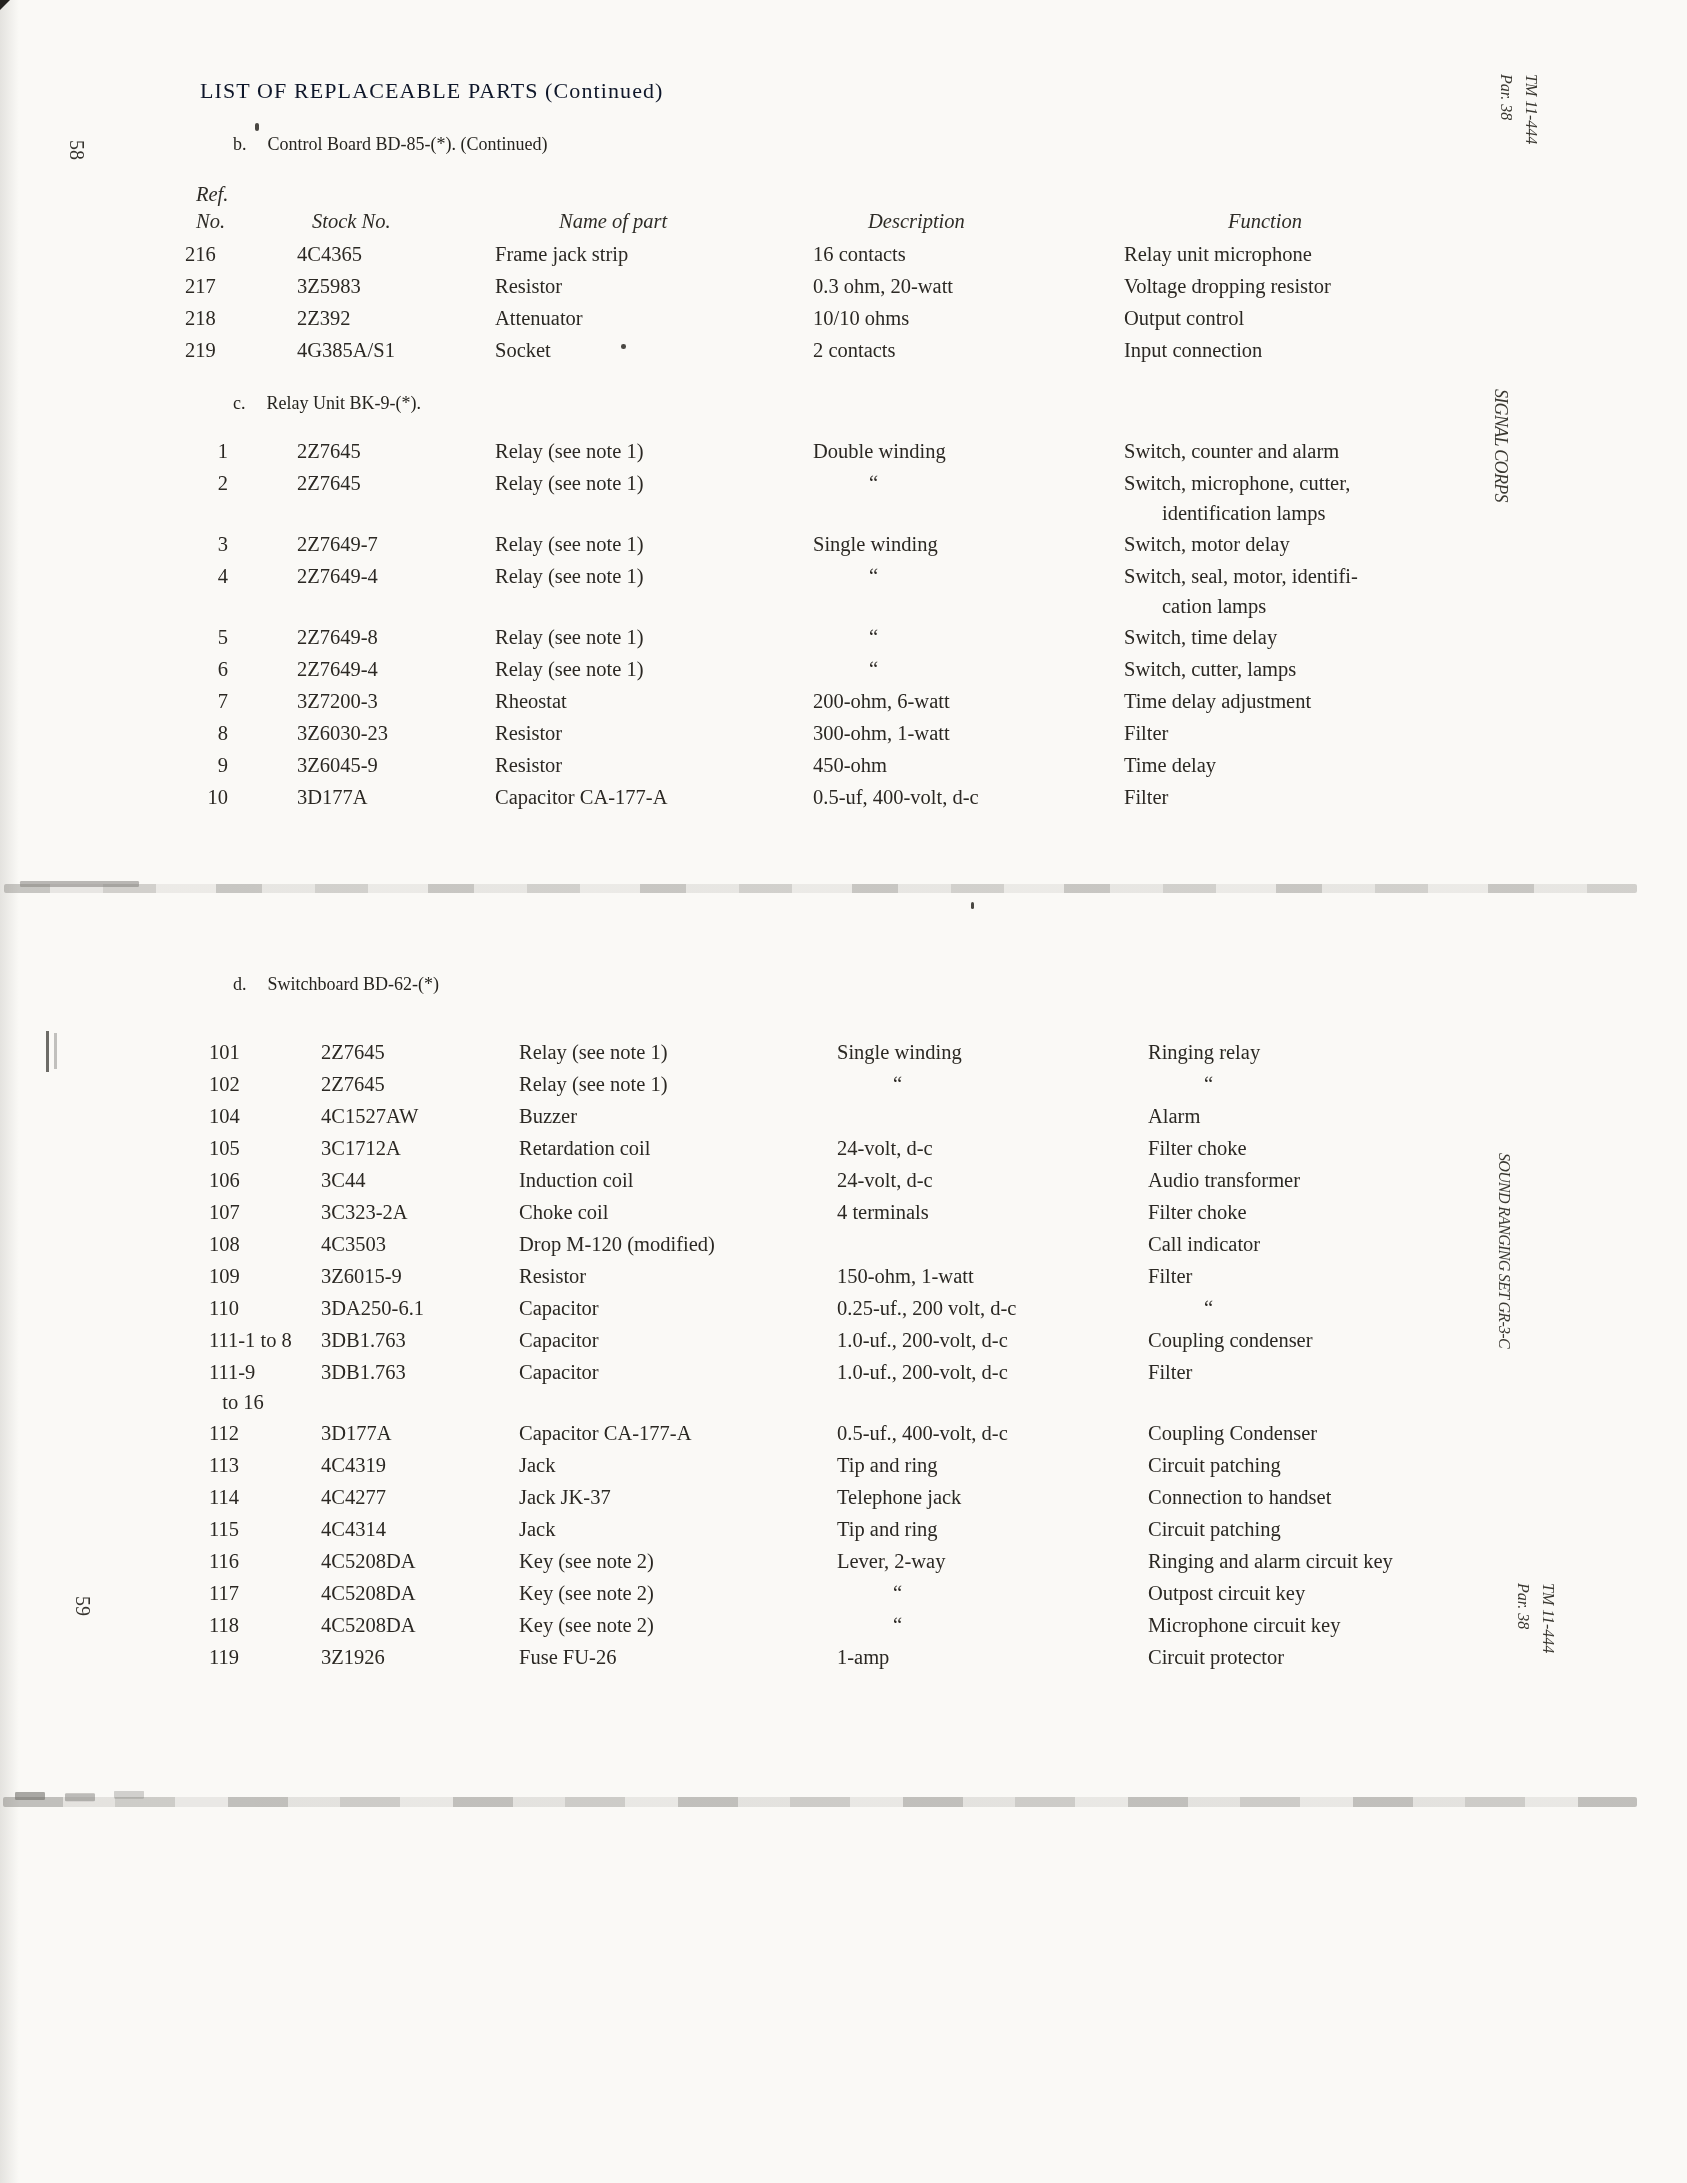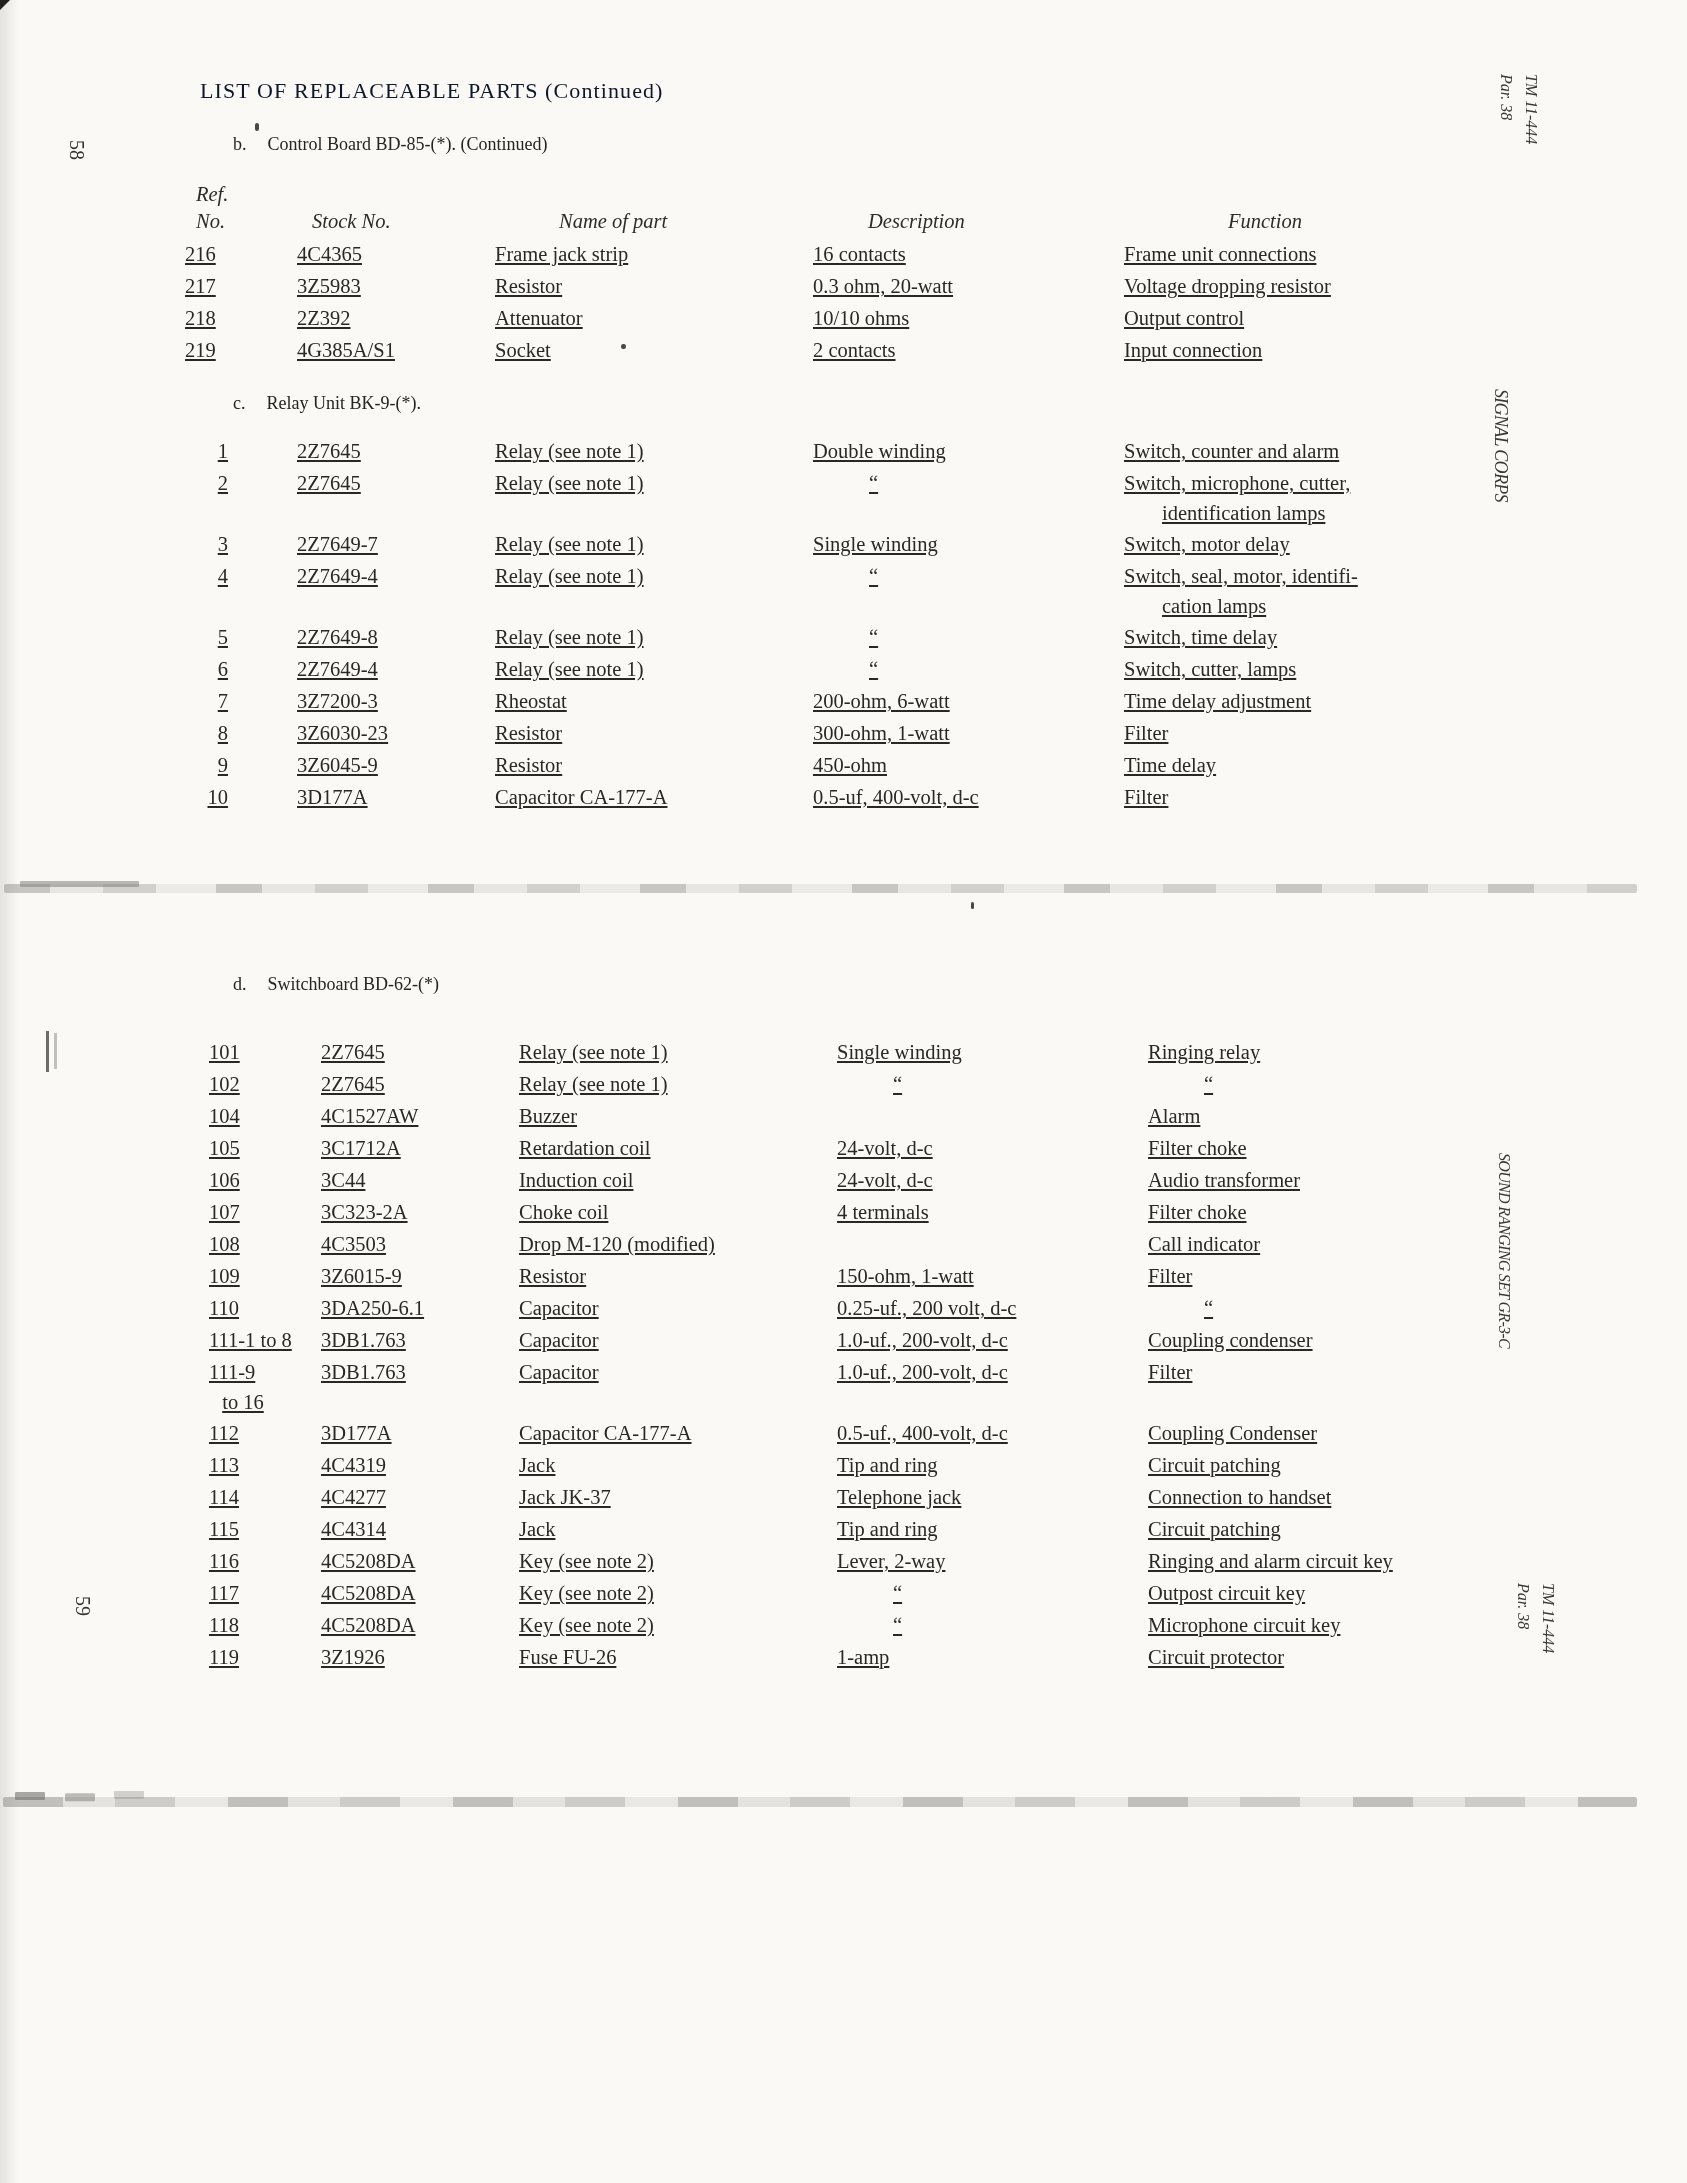--- a/index.html
+++ b/index.html
@@ -11,21 +11,21 @@
     background:linear-gradient(90deg, rgba(110,108,102,.16), rgba(110,108,102,0)); }
   .corner-tl { position:absolute; left:0; top:0; width:0; height:0;
     border-left:10.6px solid #23211e; border-bottom:10.6px solid transparent; }
 
   .abs { position:absolute; }
   .page-title { left:200px; top:78px; font-size:22px; letter-spacing:1.1px; color:#0f172a; }
   .sec-head { left:233px; font-size:18px; color:#26241f; }
   .sec-label { display:inline-block; }
   .sec-title { display:inline-block; margin-left:21px; }
 
-  .parts-table { left:185px; width:1343px;text-decoration:underline; }
+  .parts-table { left:185px; width:1343px; }
   .table-head, .prow { display:grid; grid-template-columns:112px 198px 318px 311px 404px; }
   .table-head { left:196px; top:181px; width:1343px; align-items:end; font-size:20.5px; }
   .table-head .hcell { font-style:italic; color:#2e2c27; }
   .table-head .hcell div { line-height:26.5px; }
   .hd-stock { padding-left:4px; }
   .hd-name  { padding-left:53px; }
   .hd-desc  { padding-left:44px; }
   .hd-func  { padding-left:93px; }
 
   .prow { min-height:32px; }
@@ -124,21 +124,21 @@
         <div class="cell col-stock">
           <div>4C4365</div>
         </div>
         <div class="cell col-name">
           <div>Frame jack strip</div>
         </div>
         <div class="cell col-desc">
           <div>16 contacts</div>
         </div>
         <div class="cell col-func">
-          <div>Frame unit connections</div>
+          <div>Relay unit microphone</div>
         </div>
       </div>
       <div class="prow">
         <div class="cell col-ref">
           <div>217</div>
         </div>
         <div class="cell col-stock">
           <div>3Z5983</div>
         </div>
         <div class="cell col-name">

